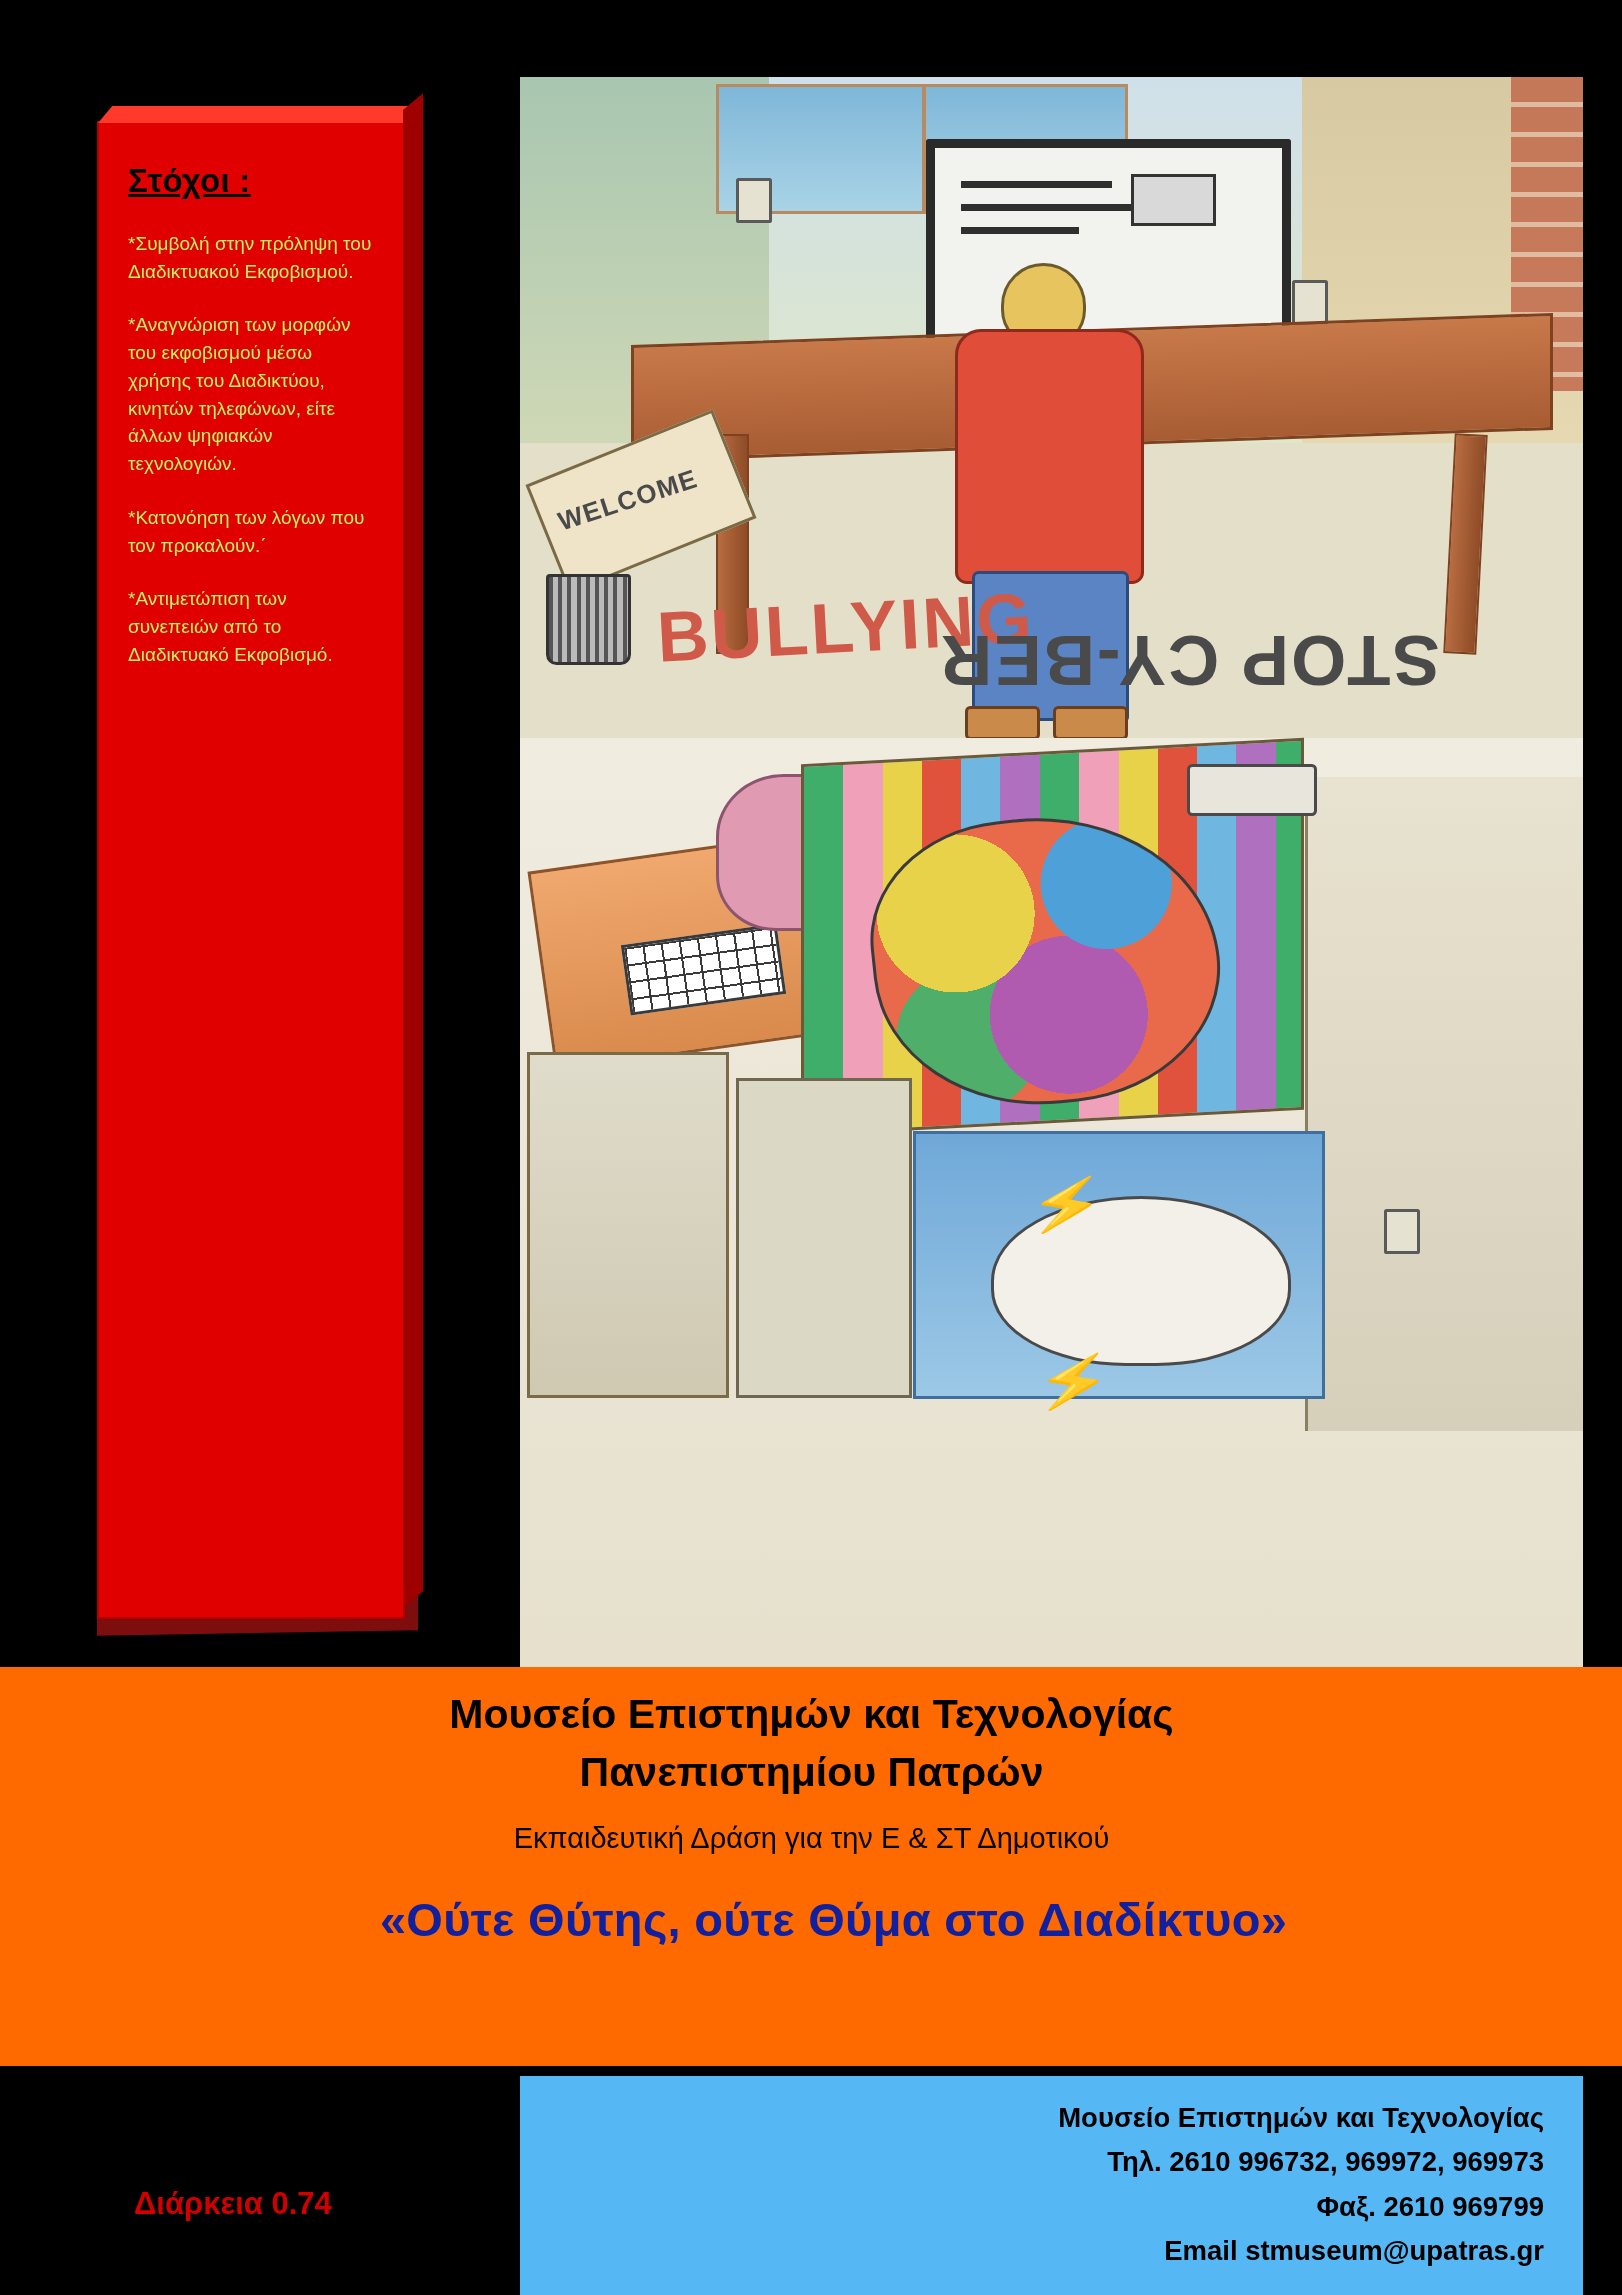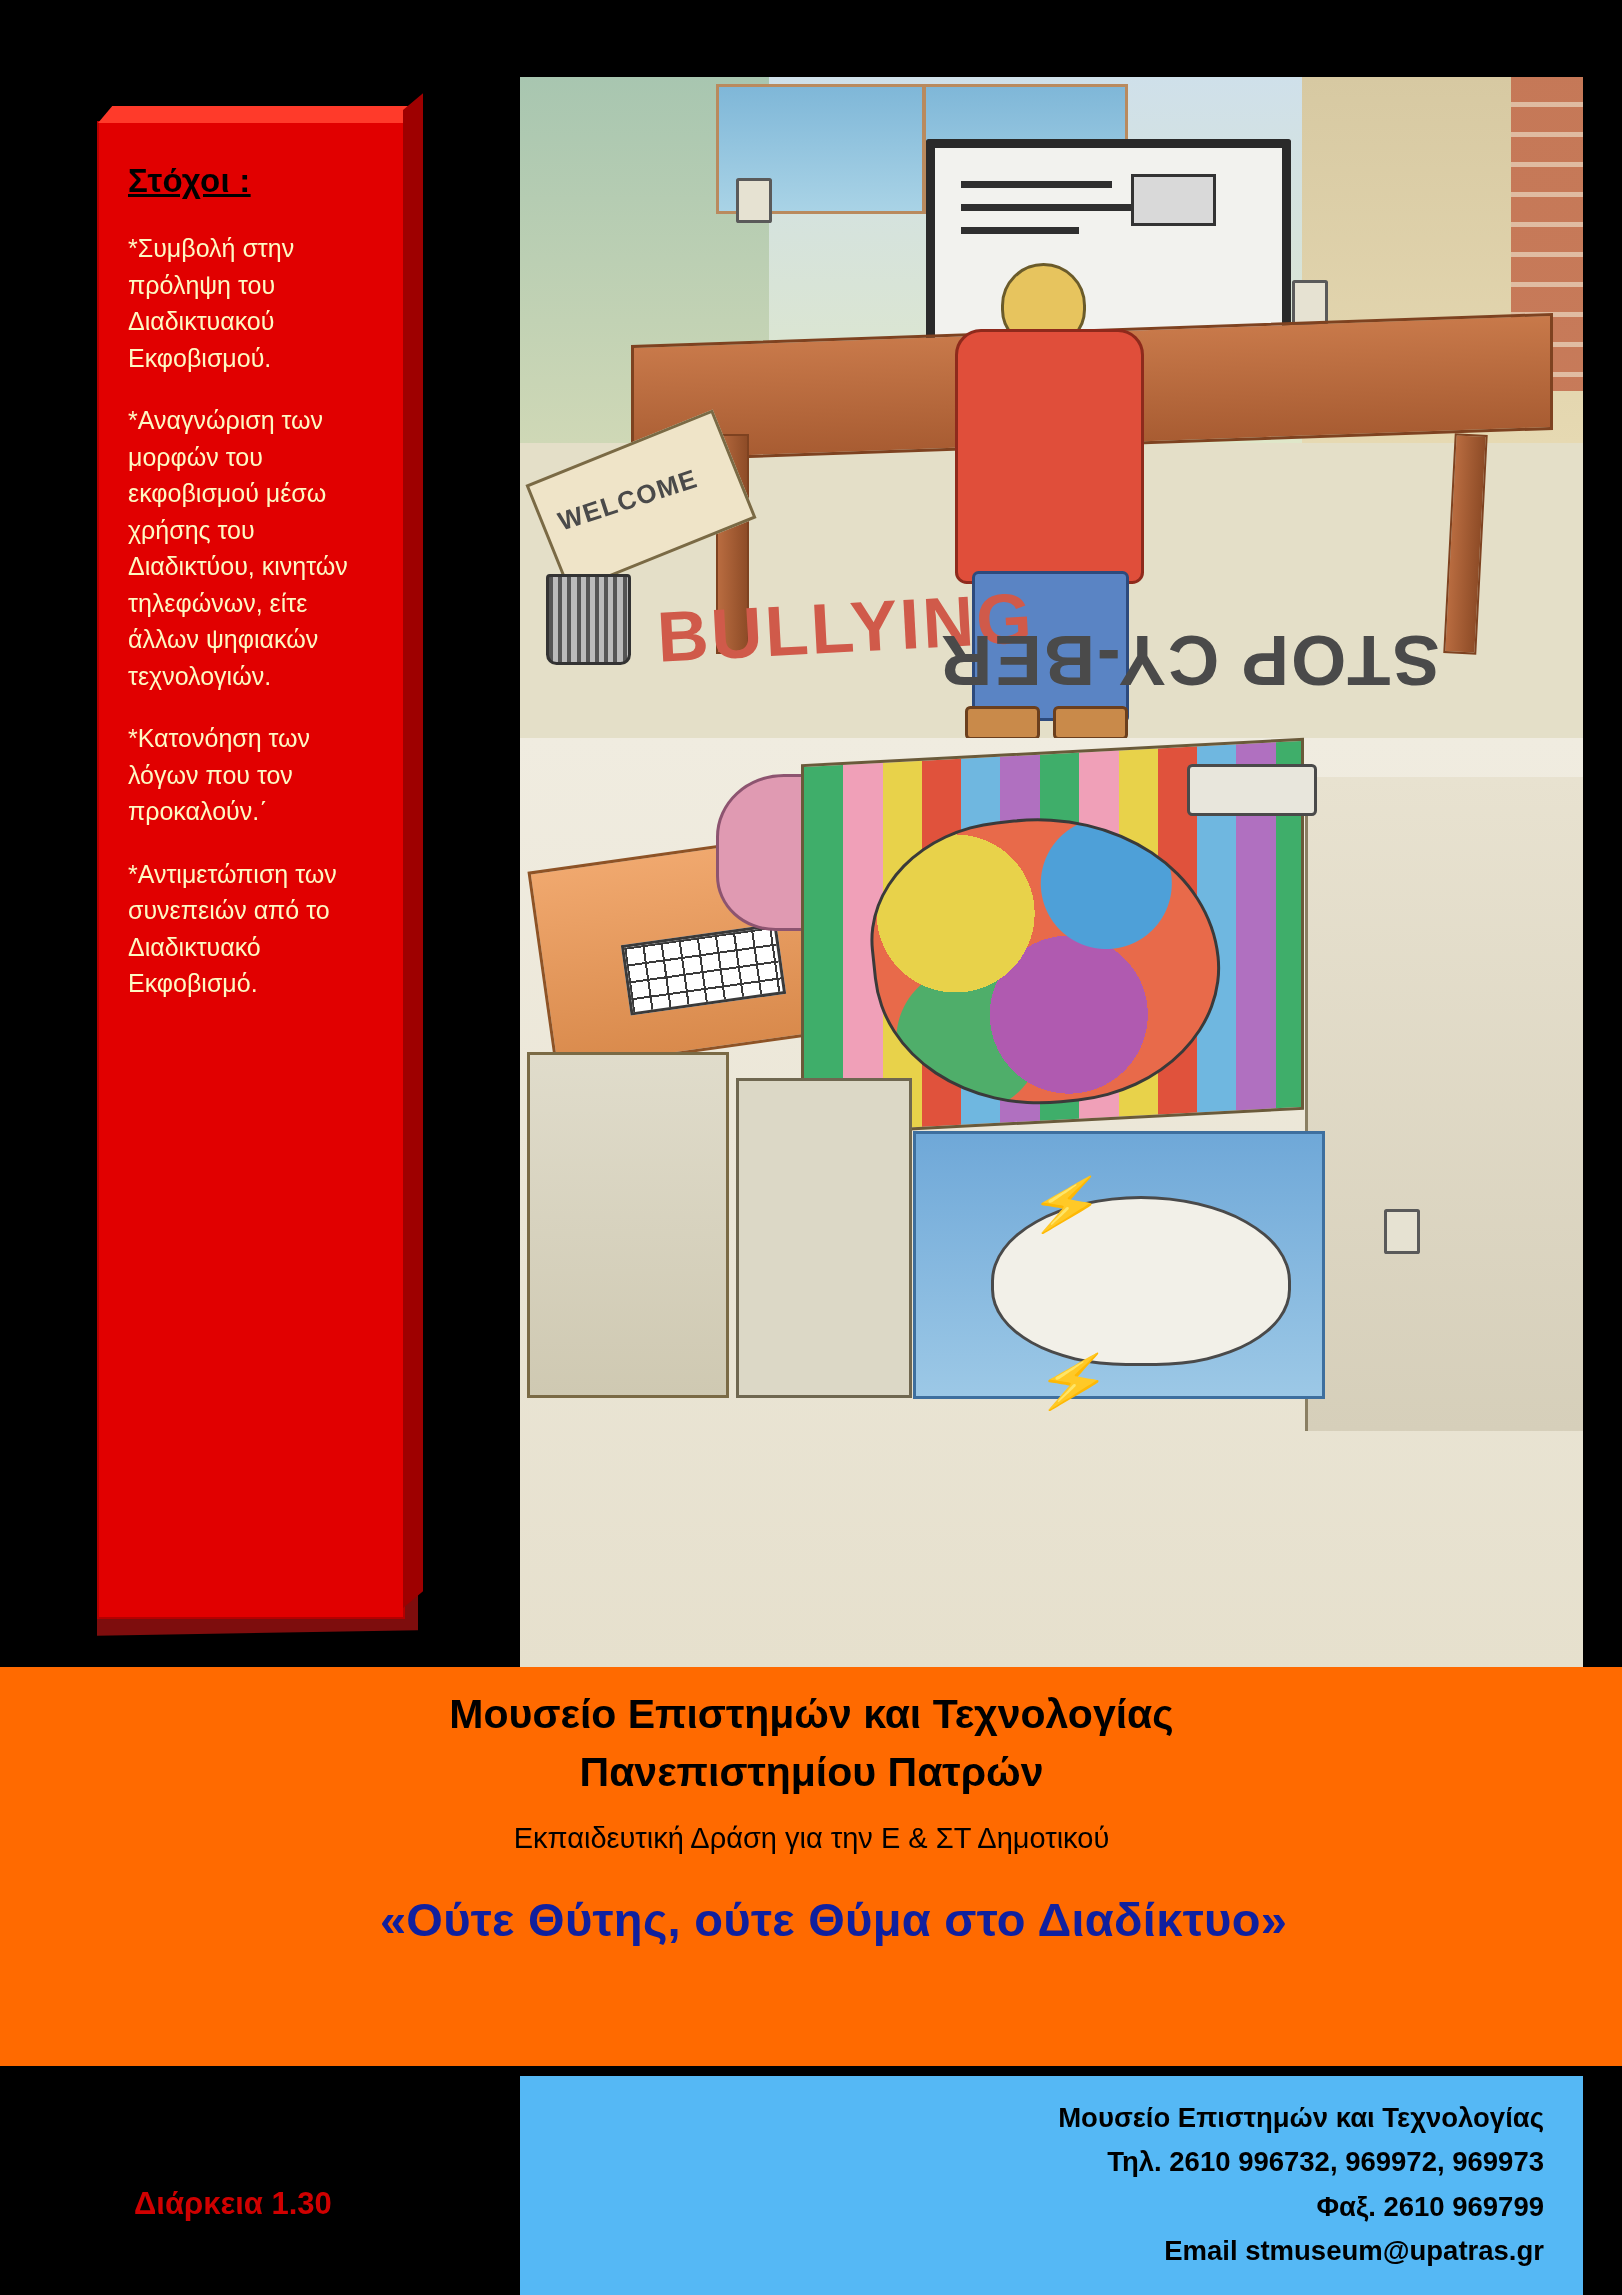--- a/index.html
+++ b/index.html
@@ -323,23 +323,23 @@
   }
   .goals-title {
     font-size: 33px;
     font-weight: bold;
     color: #000;
     margin: 0 0 30px 0;
     letter-spacing: 0.3px;
     text-decoration: underline;
   }
   .goals-para {
-    font-size: 25px;
+    font-size: 19px;
     line-height: 1.46;
-    color: #fef9c3;
+    color: #bef264;
     margin: 0 0 26px 0;
   }
 
   
   .orange-band {
     position: absolute;
     left: 0; top: 1667px;
     width: 1623px;
     height: 399px;
     background: #ff6a00;
@@ -474,21 +474,21 @@
   </div>
 
   <div class="orange-band">
     <div class="org-line1">Μουσείο Επιστημών και Τεχνολογίας</div>
     <div class="org-line2">Πανεπιστημίου Πατρών</div>
     <div class="org-line3">Εκπαιδευτική Δράση για την Ε &amp; ΣΤ Δημοτικού</div>
     <div class="org-title">«Ούτε Θύτης, ούτε Θύμα στο Διαδίκτυο»</div>
   </div>
 
   <div class="bottom-black"></div>
-  <div class="duration">Διάρκεια  1.30</div>
+  <div class="duration">Διάρκεια  0.74</div>
   <div class="contact-box">
     <div class="contact-line">Μουσείο Επιστημών και Τεχνολογίας</div>
     <div class="contact-line">Τηλ. 2610 996732, 969972, 969973</div>
     <div class="contact-line">Φαξ. 2610 969799</div>
     <div class="contact-line">Email stmuseum@upatras.gr</div>
   </div>
 
 </div>
 
 

